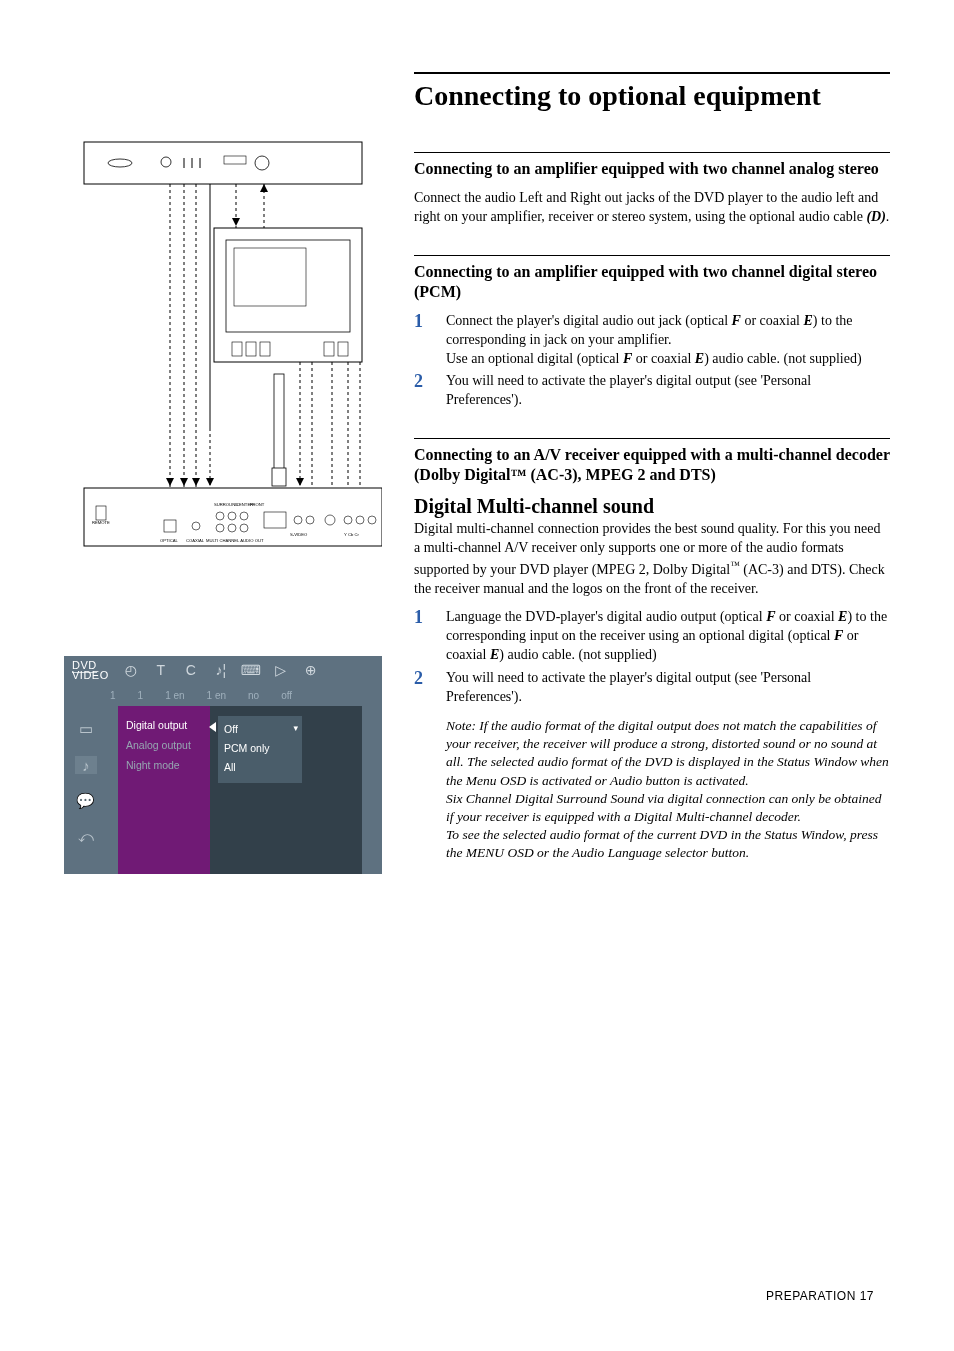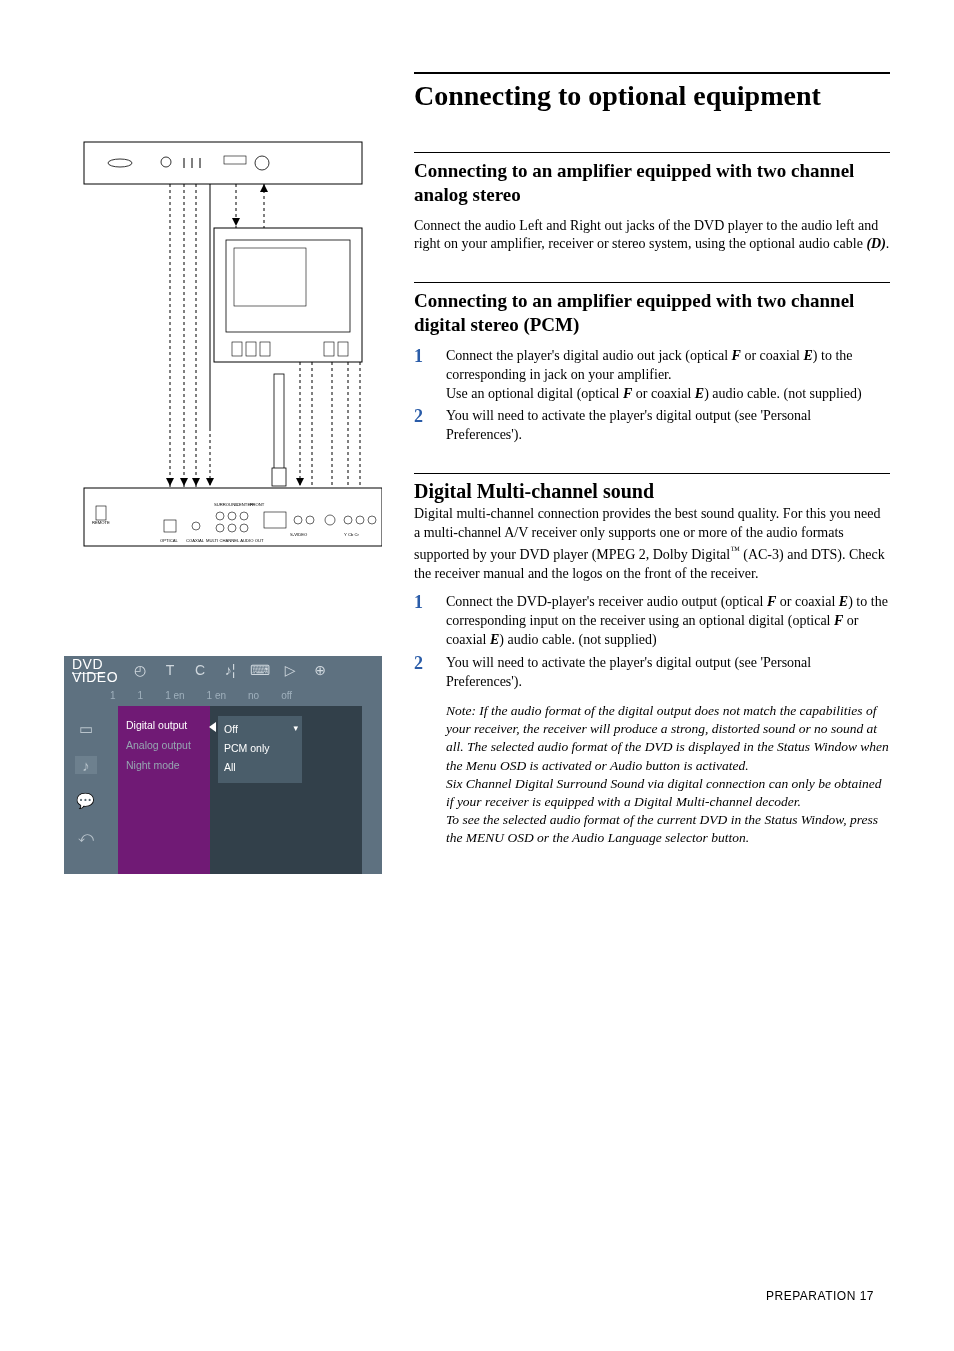--- a/index.html
+++ b/index.html
@@ -6,21 +6,21 @@
   html, body { width: 954px; height: 1351px; background: #fff; font-family: "Gill Sans", "Gill Sans MT", "Trebuchet MS", Helvetica, Arial, sans-serif; color: #000; }
   .page { position: relative; width: 954px; height: 1351px; padding: 72px 64px 48px 64px; }
   .rule { border-top: 2px solid #000; margin-bottom: 6px; }
   .thinrule { border-top: 1px solid #000; margin-bottom: 4px; }
 
   .cols { display: flex; gap: 32px; }
   .left-col { width: 318px; flex: 0 0 318px; }
   .right-col { flex: 1; font-family: Liberation Serif, serif; }
 
   h1.title { font-size: 28px; font-weight: 700; margin-bottom: 40px; }
-  h2.sect { font-size: 19px; font-weight: 700; line-height: 1.25; margin-bottom: 10px; }
+  h2.sect { font-size: 16px; font-weight: 700; line-height: 1.25; margin-bottom: 10px; }
   h3.subhead { font-size: 20px; font-weight: 700; margin-bottom: 2px; }
   p.body { font-size: 14px; line-height: 1.35; margin-bottom: 10px; }
   p.note { font-size: 13.5px; line-height: 1.35; font-style: italic; margin-top: 10px; }
   .bold-i { font-style: italic; font-weight: 700; }
   sup { font-size: 0.7em; vertical-align: super; }
 
   .step { display: flex; gap: 14px; margin-bottom: 4px; }
   .step .num { width: 18px; flex: 0 0 18px; font-size: 18px; font-weight: 700; color: #2a5ca8; line-height: 1.1; }
   .step .txt { flex: 1; font-size: 14px; line-height: 1.35; }
 
@@ -46,21 +46,21 @@
   .osd-menu { width: 92px; background:#701a75; padding:10px 8px; font-size:10.5px; line-height:1.9; }
   .osd-menu .mi { color:#96a6b1; white-space:nowrap; }
   .osd-menu .mi.active { color:#fff; }
   .osd-options { flex:1; background:#32404a; border-left:0; padding:10px 8px; position:relative; }
   .osd-opt-box { background:#4a5d6a; padding:4px 6px 6px 6px; width: 84px; font-size:10.5px; line-height:1.8; position:relative; }
   .osd-opt-box .opt { color:#fff; }
   .osd-opt-box::before { content:""; position:absolute; left:-9px; top:6px; border-top:5px solid transparent; border-bottom:5px solid transparent; border-right:7px solid #fff; }
   .osd-opt-box .dd { position:absolute; right:4px; top:4px; font-size:9px; color:#fff; }
   .osd-right-pad { width: 20px; background:#5e7180; }
 
-  .dvd-logo { font-size:14px; line-height:0.9; letter-spacing:0.5px; padding-top:2px;}
+  .dvd-logo { font-size:11px; line-height:0.9; letter-spacing:0.5px; padding-top:2px;}
   .dvd-logo .dvd { border-bottom:1px solid #cfd7dd; padding-bottom:1px; }
 </style>
 </head>
 <body>
 
 <div class="page">
   <div class="cols">
 
     <div class="left-col">
 
@@ -225,30 +225,31 @@
           </div>
         </div>
         <div class="step">
           <div class="num">2</div>
           <div class="txt">You will need to activate the player's digital output (see 'Personal Preferences').</div>
         </div>
       </div>
 
       <div class="section-block">
         <div class="thinrule"></div>
+        <h2 class="sect">Connecting to an A/V receiver equipped with a multi-channel decoder (Dolby Digital™ (AC-3), MPEG 2 and DTS)</h2>
 
         <h3 class="subhead">Digital Multi-channel sound</h3>
         <p class="body">
           <span>Digital multi-channel connection provides the best sound quality. For this you need a multi-channel A/V receiver only supports one or more of the audio formats supported by your DVD player (MPEG 2, Dolby Digital</span><sup>™</sup><span> (AC-3) and DTS). Check the receiver manual and the logos on the front of the receiver.</span>
         </p>
 
         <div class="step">
           <div class="num">1</div>
           <div class="txt">
-            <span>Connect the DVD-player's receiver audio output (optical </span><span class="bold-i">F</span><span> or coaxial </span><span class="bold-i">E</span><span>) to the corresponding input on the receiver using an optional digital (optical </span><span class="bold-i">F</span><span> or coaxial </span><span class="bold-i">E</span><span>) audio cable. (not supplied)</span>
+            <span>Language the DVD-player's digital audio output (optical </span><span class="bold-i">F</span><span> or coaxial </span><span class="bold-i">E</span><span>) to the corresponding input on the receiver using an optional digital (optical </span><span class="bold-i">F</span><span> or coaxial </span><span class="bold-i">E</span><span>) audio cable. (not supplied)</span>
           </div>
         </div>
         <div class="step">
           <div class="num">2</div>
           <div class="txt">
             <span>You will need to activate the player's digital output (see 'Personal Preferences').</span>
             <p class="note">Note:  If the audio format of the digital output does not match the capabilities of your receiver, the receiver will produce a strong, distorted sound or no sound at all. The selected audio format of the DVD is displayed in the Status Window when the Menu OSD is activated or Audio button is activated.</p>
             <p class="note" style="margin-top:0">Six Channel Digital Surround Sound via digital connection can only be obtained if your receiver is equipped with a Digital Multi-channel decoder.</p>
             <p class="note" style="margin-top:0">To see the selected audio format of the current DVD in the Status Window, press the MENU OSD or the Audio Language selector button.</p>
           </div>

